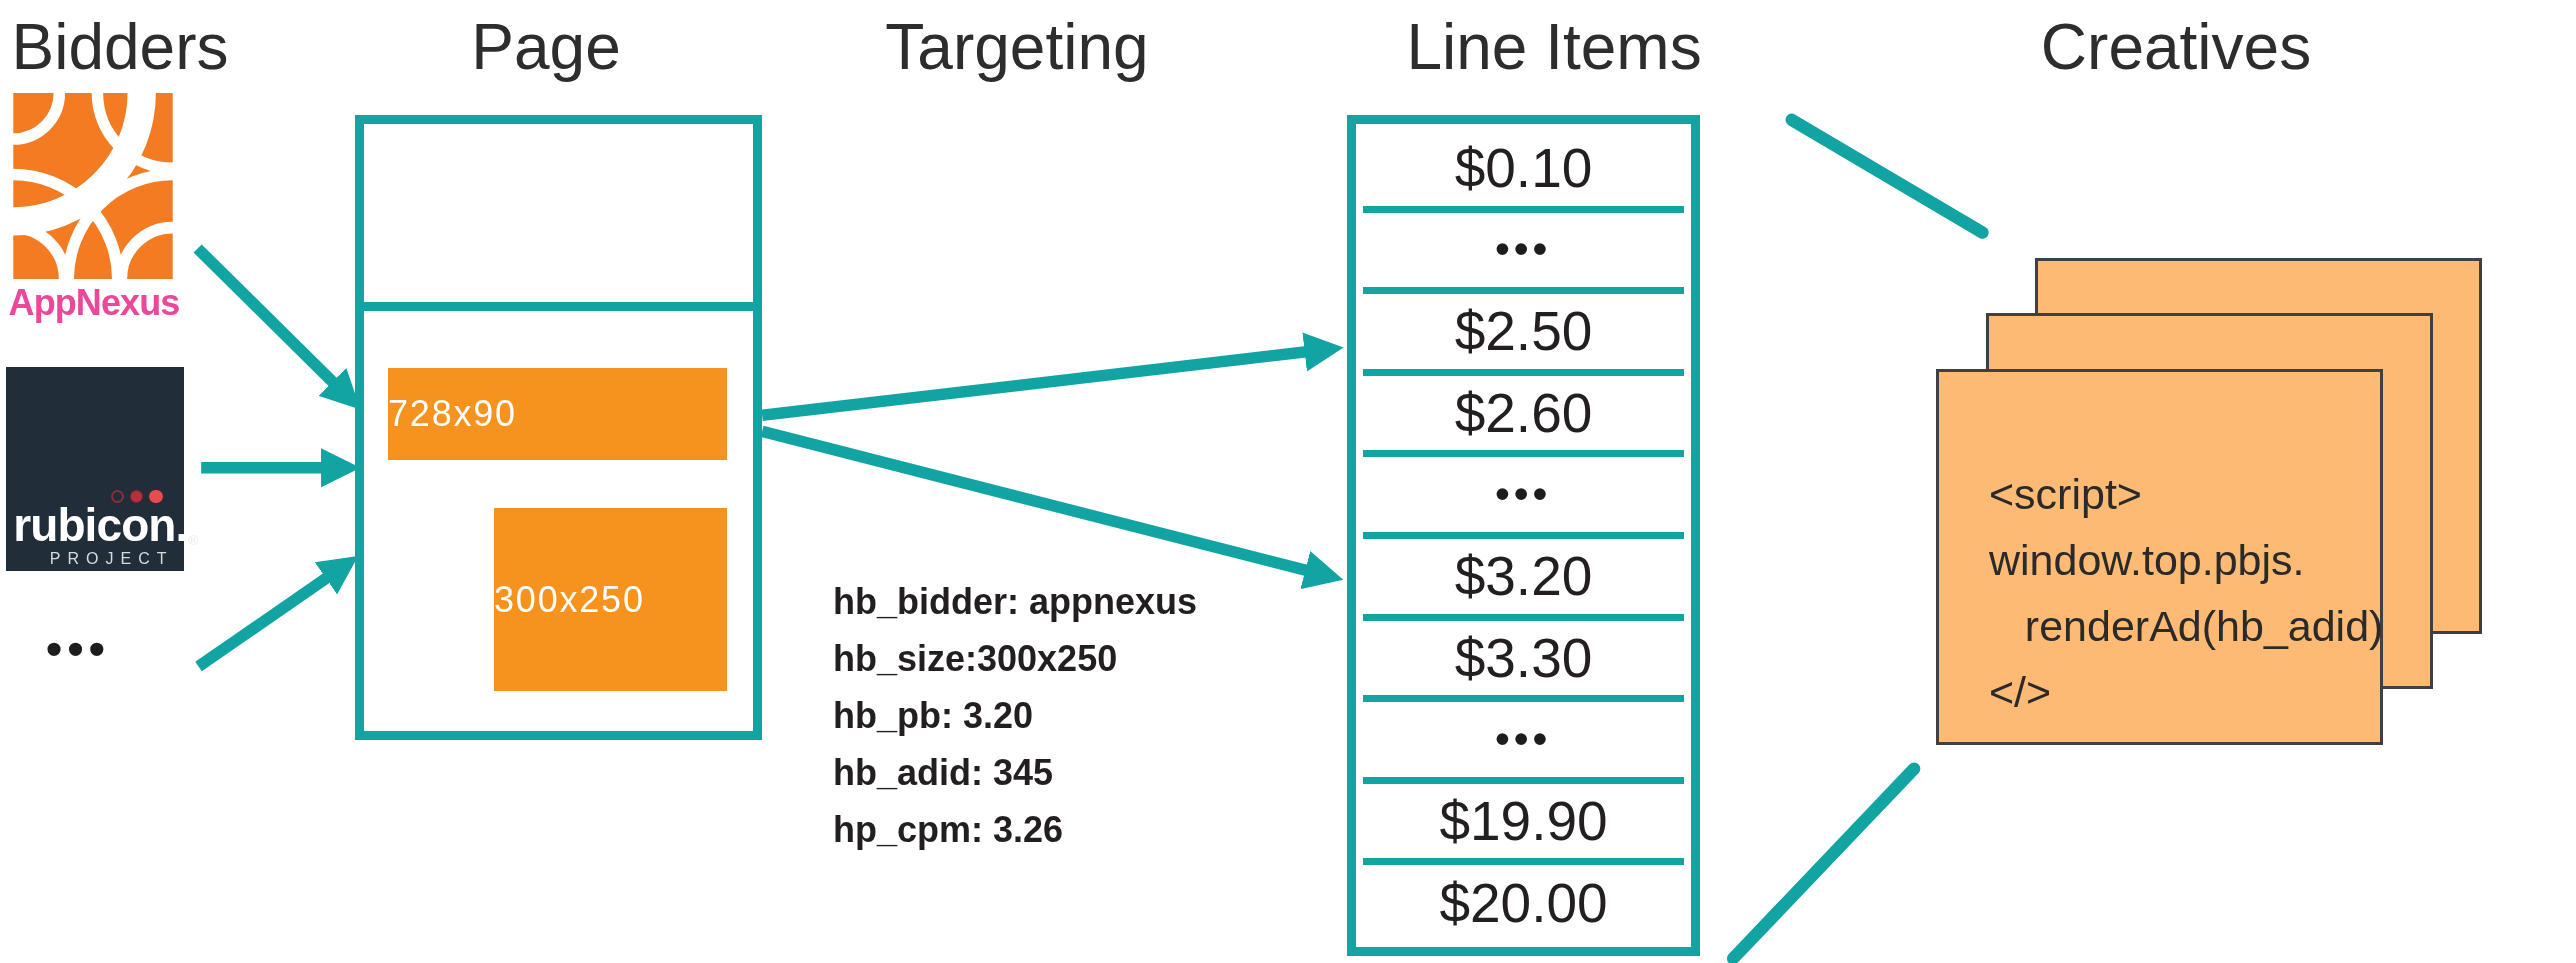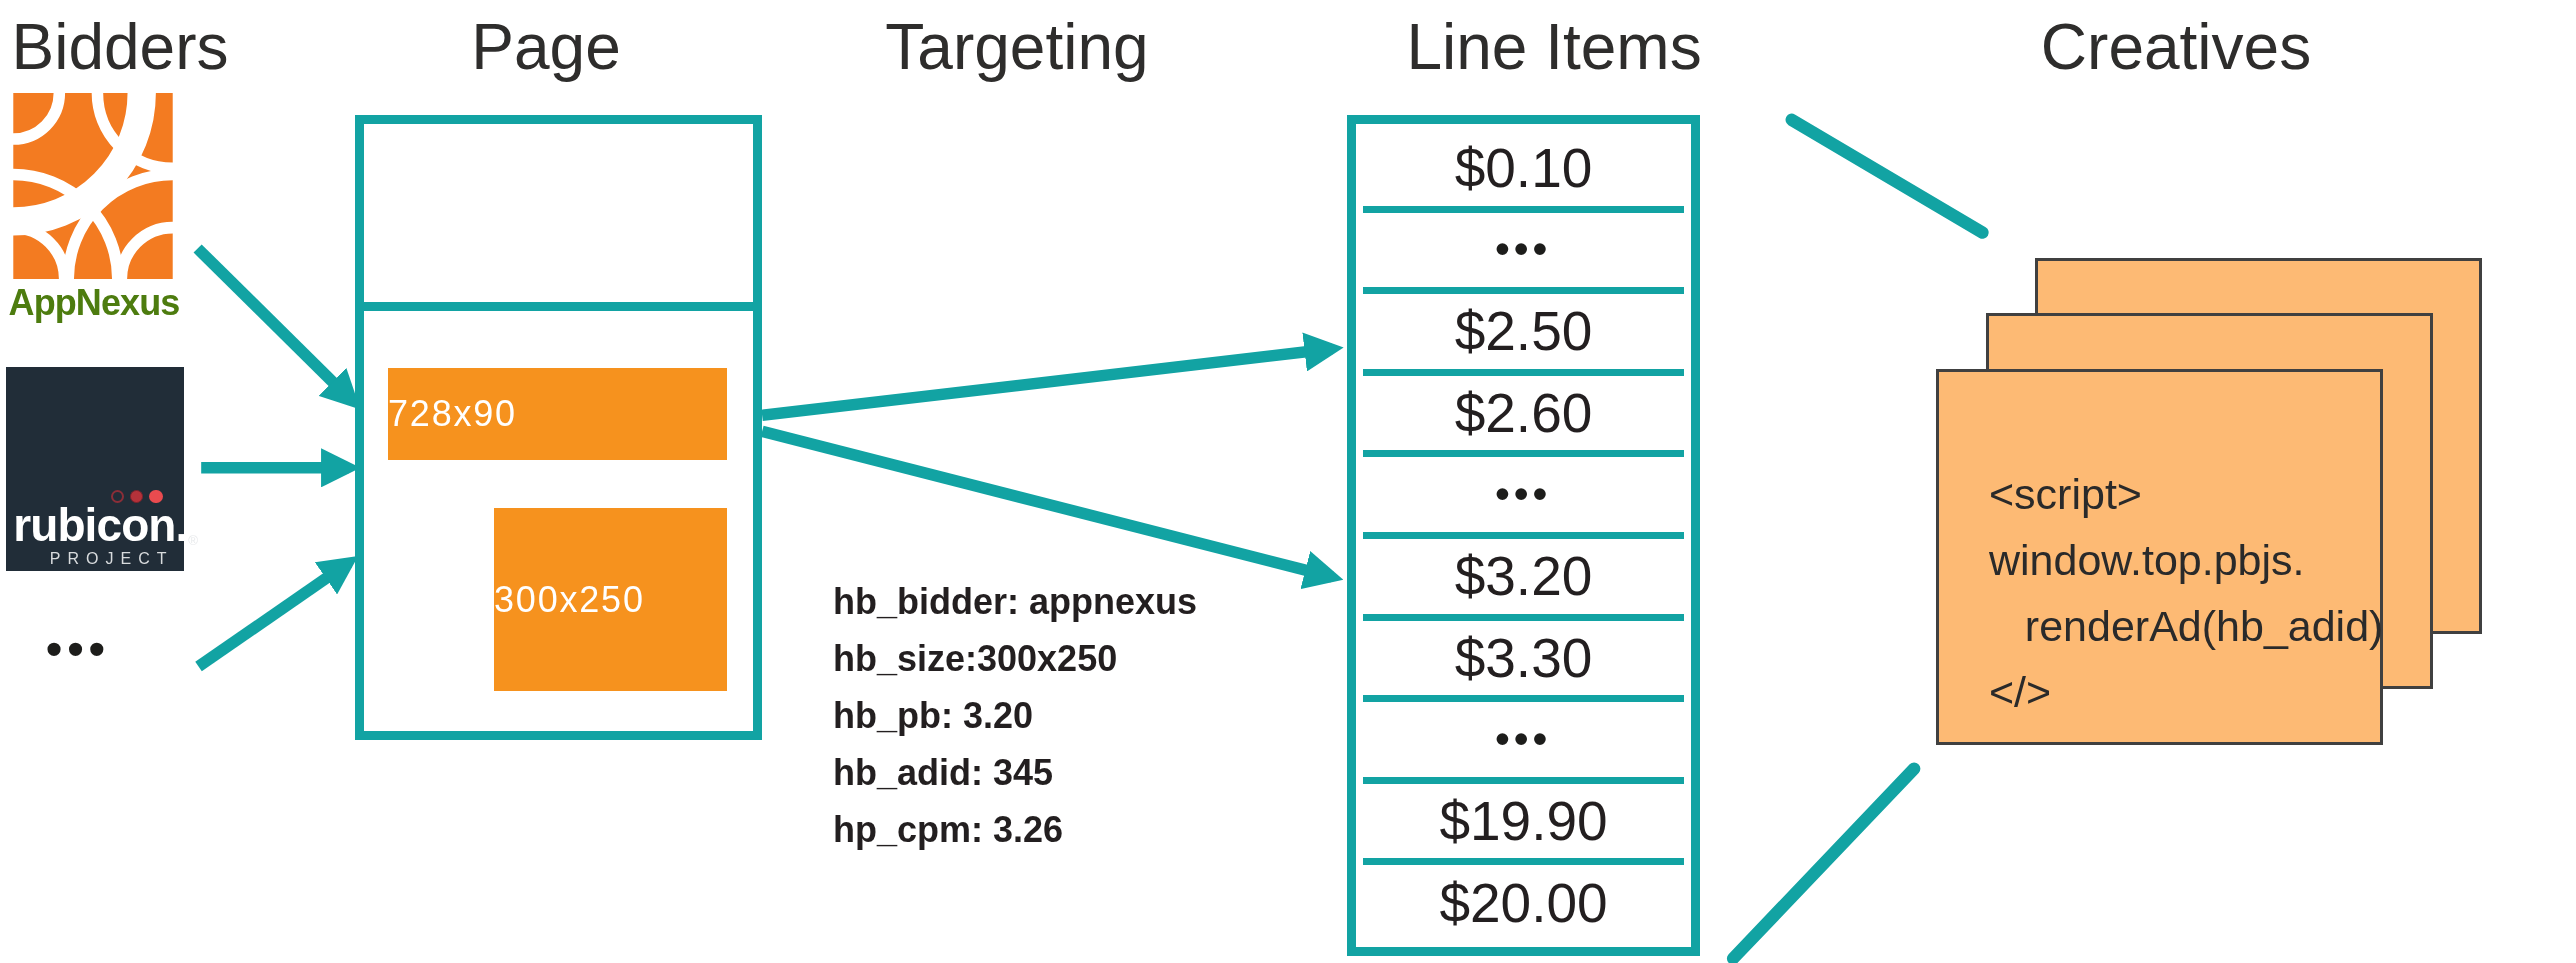--- a/index.html
+++ b/index.html
@@ -12,21 +12,21 @@
   .t-page{left:413px;width:266px;text-align:center;}
   .t-targeting{left:866px;width:302px;}
   .t-lineitems{left:1394px;width:320px;}
   .t-creatives{left:2025px;width:302px;}
 
   
   .connectors{position:absolute;left:0;top:0;width:2576px;height:963px;pointer-events:none;}
 
   
   .ax-logo{position:absolute;left:13.3px;top:93px;}
-  .ax-label{position:absolute;left:0px;top:282px;width:188px;text-align:center;font-size:36px;font-weight:700;color:#4d7c0f;letter-spacing:-0.9px;}
+  .ax-label{position:absolute;left:0px;top:282px;width:188px;text-align:center;font-size:36px;font-weight:700;color:#ec4899;letter-spacing:-0.9px;}
 
   
   .rubicon{position:absolute;left:6.2px;top:367px;width:178px;height:204px;background:#212d38;}
   .ru-dots{position:absolute;left:105px;top:123px;display:flex;gap:6.2px;align-items:center;}
   .ru-dot{width:13.3px;height:13.3px;border-radius:50%;}
   .ru-dot.d1{border:2.7px solid #8b2e38;width:9px;height:9px;}
   .ru-dot.d2{background:#b5323a;border:1.8px solid #7e232c;width:10.7px;height:10.7px;}
   .ru-dot.d3{background:#ea4b4f;}
   .ru-word{position:absolute;left:7px;top:131px;font-size:46px;font-weight:700;color:#ffffff;letter-spacing:-0.9px;}
   .ru-reg{font-size:13.3px;font-weight:400;vertical-align:baseline;position:relative;top:3.6px;left:0.9px;color:#e8eaec;}

